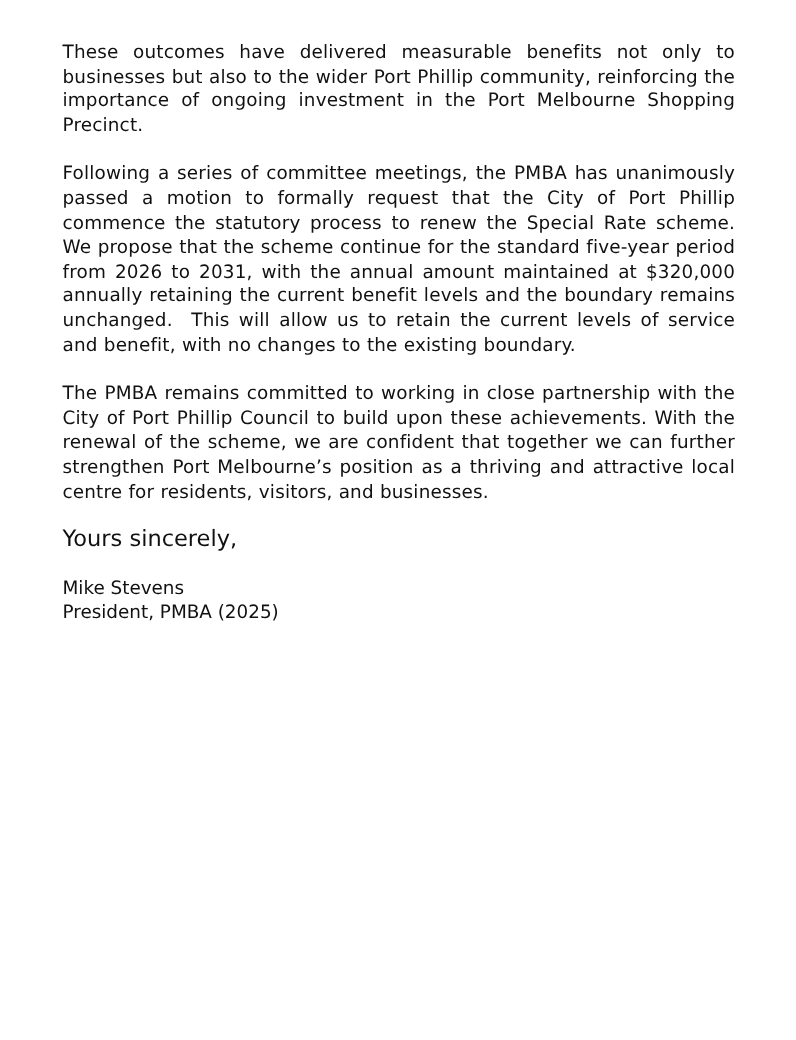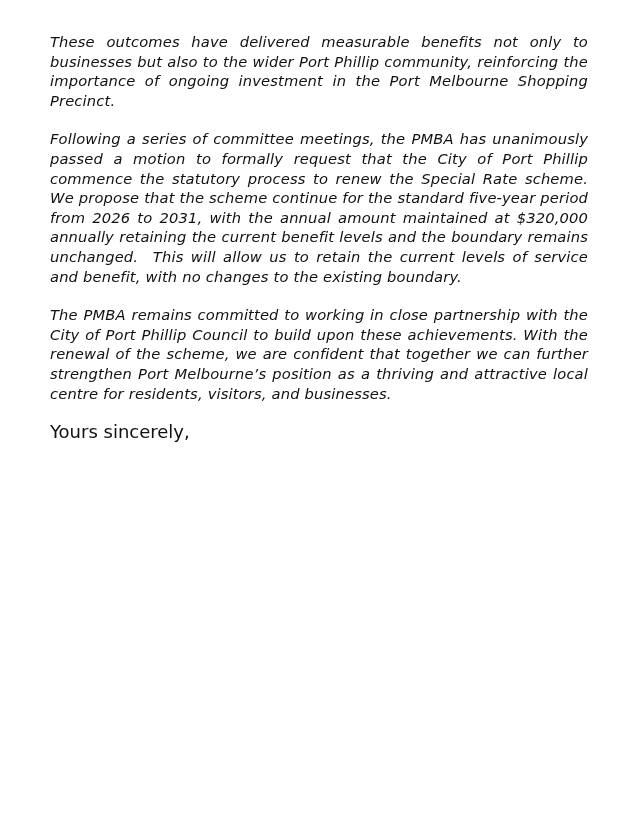--- a/index.html
+++ b/index.html
@@ -25,21 +25,20 @@
   }
   p.para {
     margin: 0 0 19px 0;
     font-size: 14.7px;
     line-height: 19.6px;
     text-align: justify;
     text-justify: inter-word;
     letter-spacing: 0.01em;
     word-spacing: 0.01em;
     white-space: pre-wrap;
-    font-style: italic;
   }
   p.para:last-child {
     margin-bottom: 0;
   }
   p.closing {
     margin: 0 0 19px 0;
     font-size: 18px;
     line-height: 19.6px;
     text-align: left;
   }
@@ -60,15 +59,19 @@
   <div class="body-block">
 
     <p class="para">These outcomes have delivered measurable benefits not only to businesses but also to the wider Port Phillip community, reinforcing the importance of ongoing investment in the Port Melbourne Shopping Precinct.</p>
 
     <p class="para">Following a series of committee meetings, the PMBA has unanimously passed a motion to formally request that the City of Port Phillip commence the statutory process to renew the Special Rate scheme. We propose that the scheme continue for the standard five-year period from 2026 to 2031, with the annual amount maintained at $320,000 annually retaining the current benefit levels and the boundary remains unchanged.  This will allow us to retain the current levels of service and benefit, with no changes to the existing boundary.</p>
 
     <p class="para">The PMBA remains committed to working in close partnership with the City of Port Phillip Council to build upon these achievements. With the renewal of the scheme, we are confident that together we can further strengthen Port Melbourne’s position as a thriving and attractive local centre for residents, visitors, and businesses.</p>
 
     <p class="closing">Yours sincerely,</p>
 
+    <div class="signature">
+      <span class="sig-line">Mike Stevens</span>
+      <span class="sig-line">President, PMBA (2025)</span>
+    </div>
 
   </div>
 </div>
 
 </body></html>

